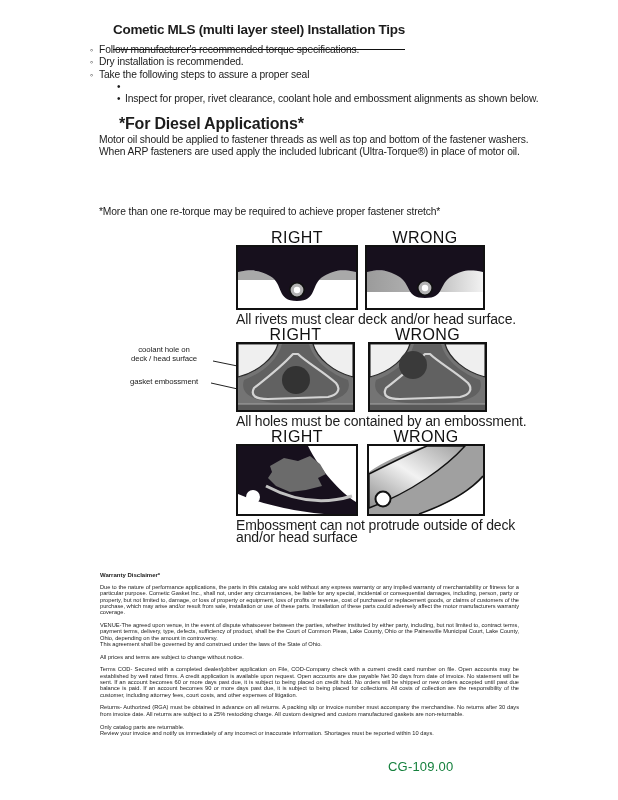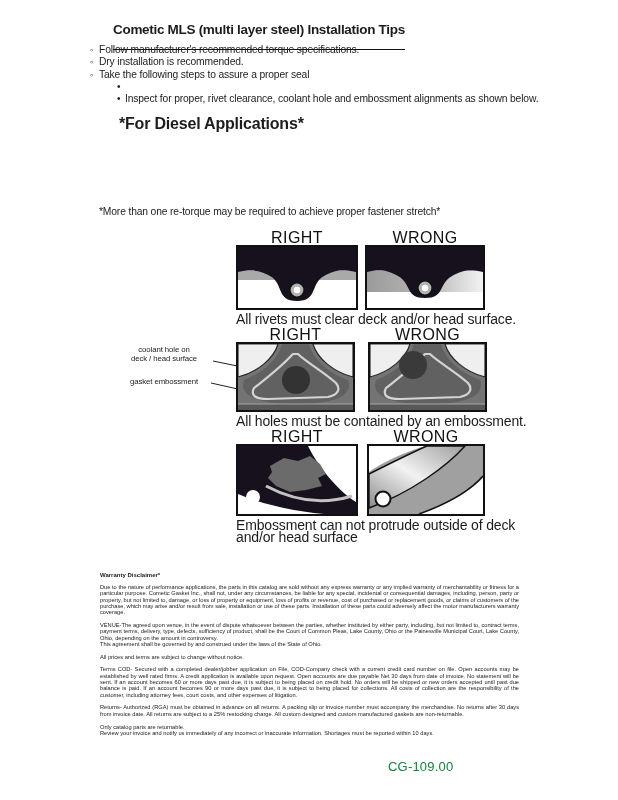--- a/index.html
+++ b/index.html
@@ -78,20 +78,22 @@
     <div class="tip-row sub">
       <span class="marker">•</span>
     </div>
     <div class="tip-row sub">
       <span class="marker">•</span>
       <span>Inspect for proper, rivet clearance, coolant hole and embossment alignments as shown below.</span>
     </div>
   </div>
 
   <div class="diesel-heading">*For Diesel Applications*</div>
+  <div class="body-para p1">Motor oil should be applied to fastener threads as well as top and bottom of the fastener washers.
+When ARP fasteners are used apply the included lubricant (Ultra-Torque®) in place of motor oil.</div>
   <div class="body-para note">*More than one re-torque may be required to achieve proper fastener stretch*</div>
 
   <div class="figure fig1">
     <div class="fig-labels">
       <span class="fig-label">RIGHT</span>
       <span class="fig-label wr">WRONG</span>
     </div>
     <div class="fig-boxes">
       <svg width="122" height="65" viewBox="0 0 122 65">
         <rect x="1" y="1" width="120" height="63" fill="#ffffff"></rect>

